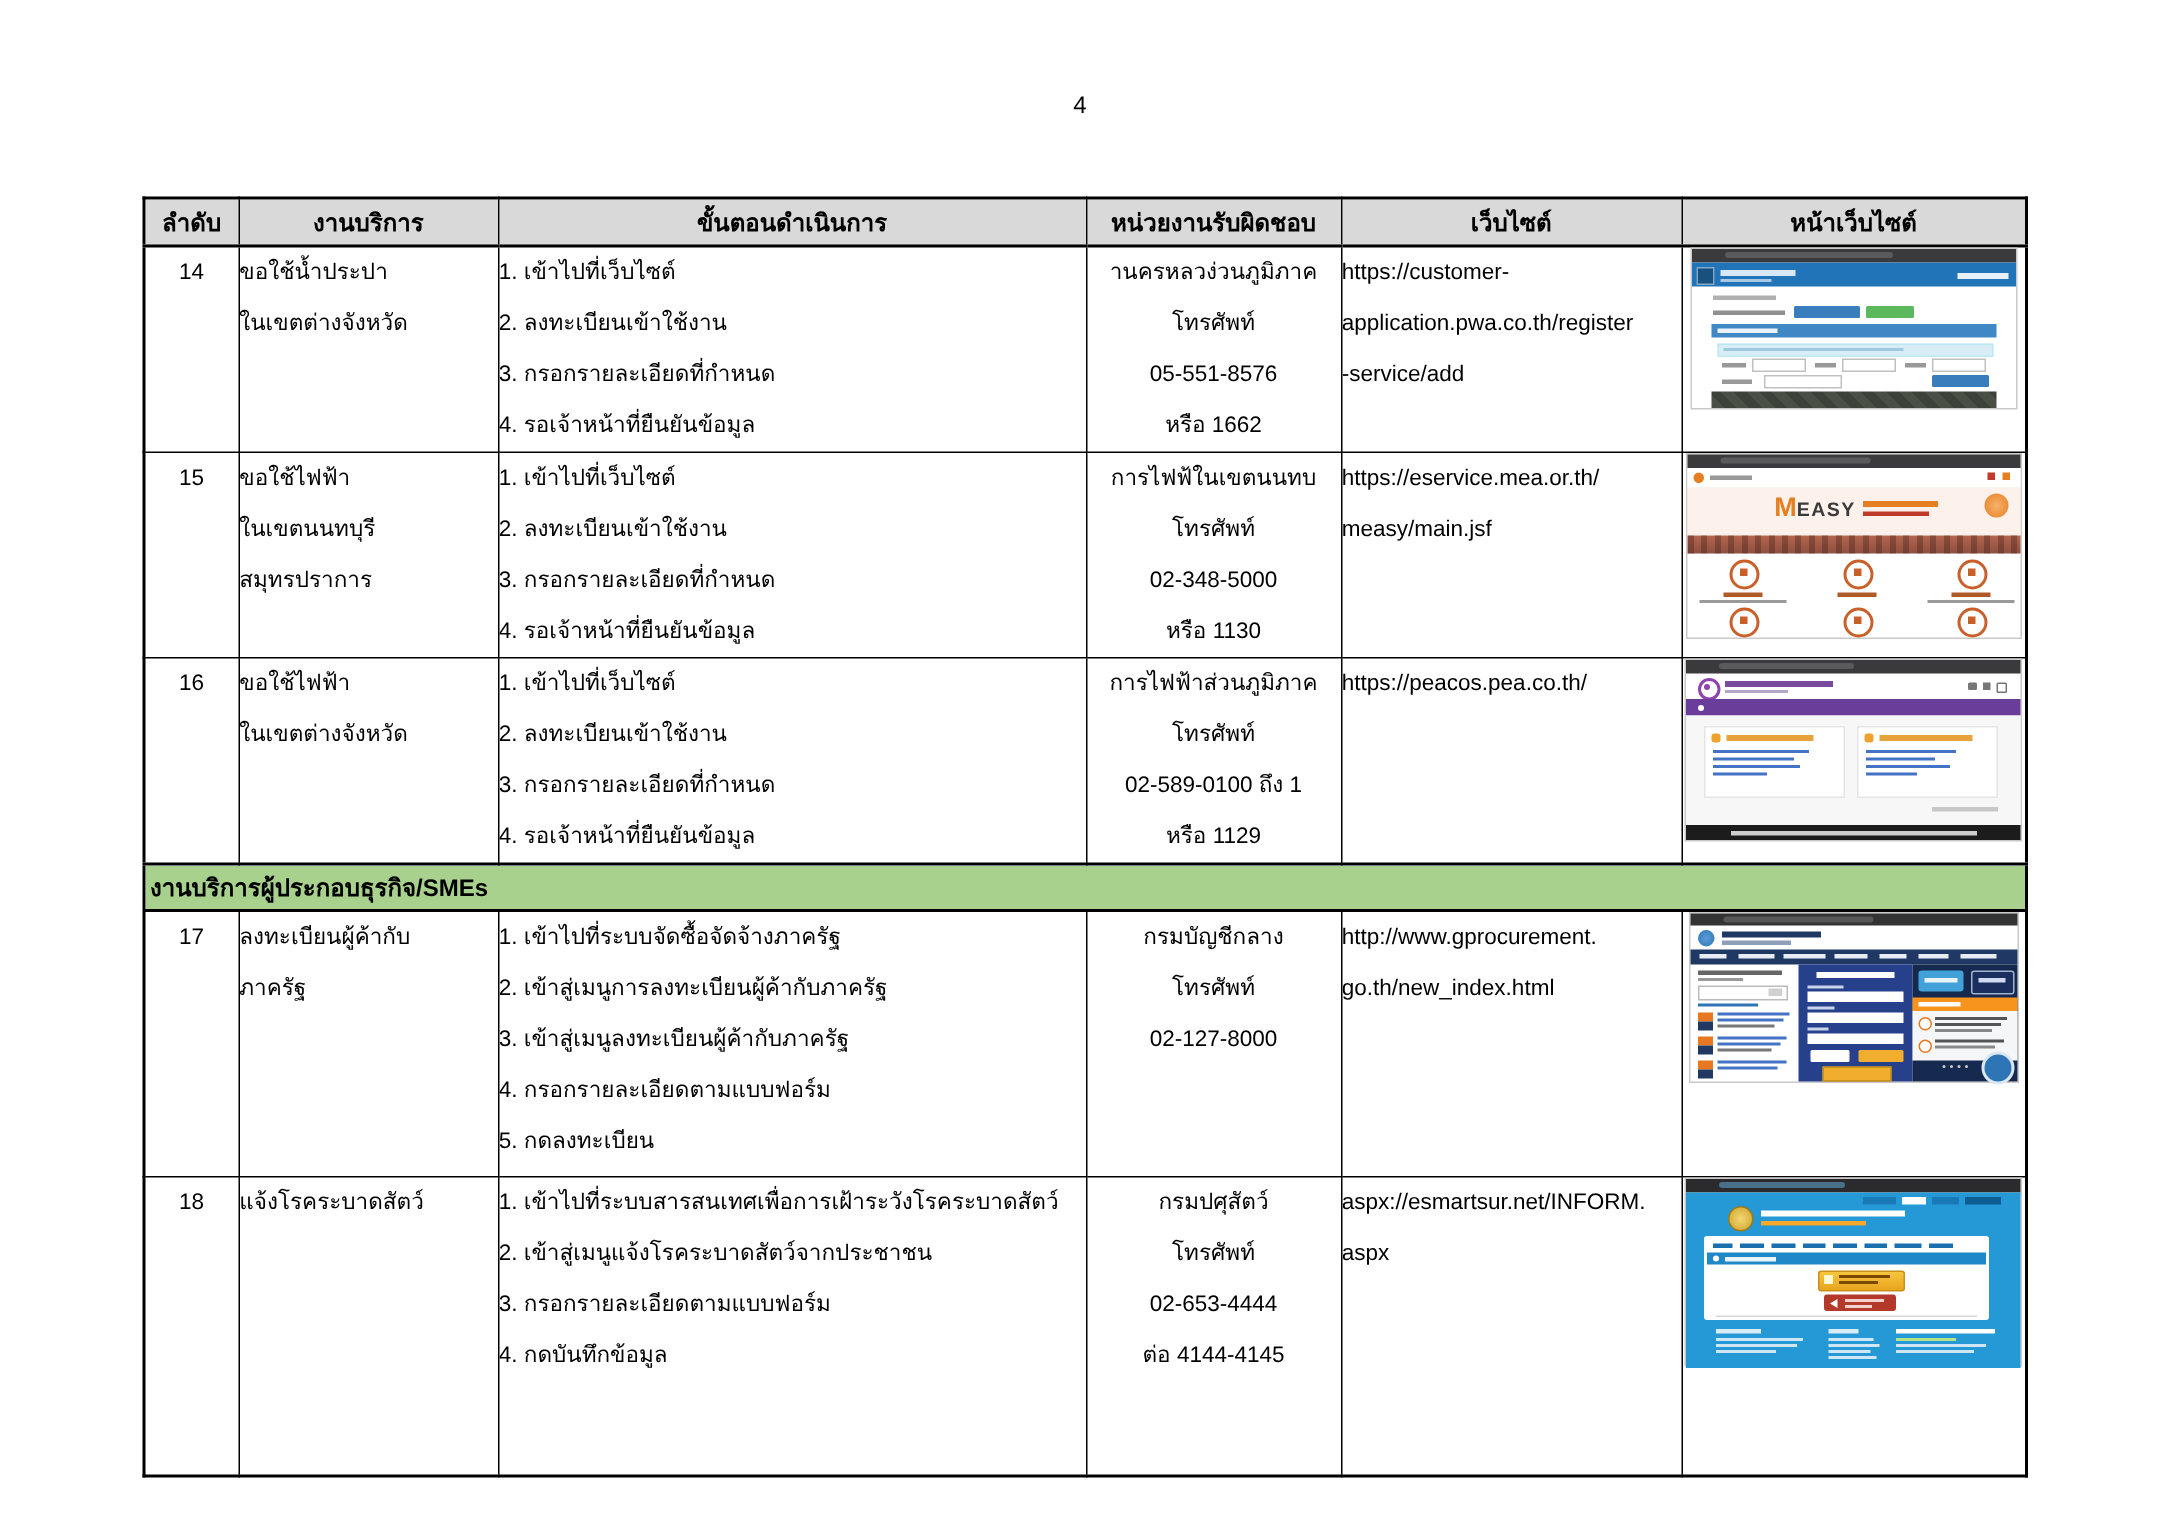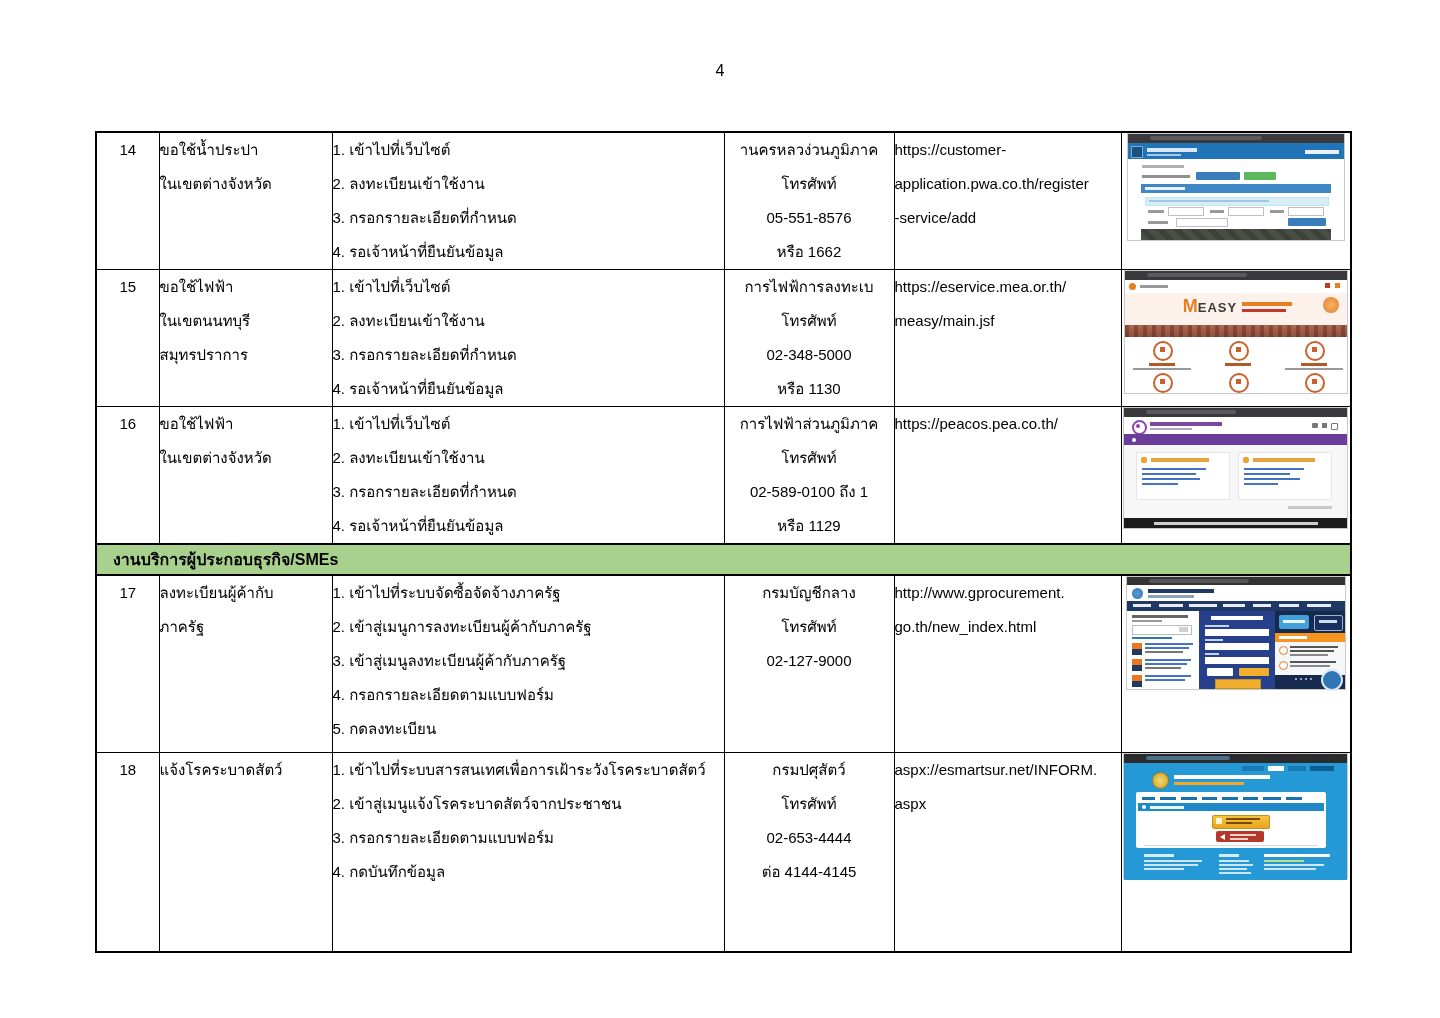--- a/index.html
+++ b/index.html
@@ -11,21 +11,21 @@
 
   table.doc { position:absolute; left:95px; top:131px; width:1255px;
     border-collapse:collapse; table-layout:fixed; border:2px solid #000; }
   table.doc th, table.doc td { border:1px solid #000; vertical-align:top; padding:0; overflow:hidden; }
 
   tr.r-head th { background:#d9d9d9; font-size:16px; font-weight:bold; text-align:center;
     vertical-align:middle; height:30px; border-bottom:2px solid #000; }
   tr.h14 { height:136px; } tr.h15 { height:134px; } tr.h16 { height:134px; }
   tr.h17 { height:177px; } tr.h18 { height:200px; }
   tr.r-section td { background:#a9d18e; font-size:16px; font-weight:bold;
-    vertical-align:middle; height:29px; padding-left:16px;
+    vertical-align:middle; height:29px; padding-left:3px;
     border-top:2px solid #000; border-bottom:2px solid #000; }
 
   .line { line-height:34px; font-size:15px; white-space:nowrap; }
   .c-no    { text-align:center; padding-top:4px; }
   .c-svc   { padding:4px 0 0 12px;margin-left:28px; }
   .c-steps { padding:4px 0 0 9px; }
   .c-agency{ text-align:center; padding-top:4px; }
   .c-web   { padding:4px 0 0 7px; }
   .c-thumb { text-align:center; padding-top:3px; }
 
@@ -42,20 +42,28 @@
   <colgroup>
     <col style="width:63px">
       <col style="width:173px">
       <col style="width:392px">
     <col style="width:170px">
       <col style="width:227px">
       <col style="width:230px">
   </colgroup>
 
   <tbody>
+      <tr class="r-head">
+    <th>ลำดับ</th>
+    <th>งานบริการ</th>
+    <th>ขั้นตอนดำเนินการ</th>
+    <th>หน่วยงานรับผิดชอบ</th>
+    <th>เว็บไซต์</th>
+    <th>หน้าเว็บไซต์</th>
+  </tr>
 
   <tr class="h14">
     <td class="c-no">
           <div class="line">14</div>
         </td>
     <td class="c-svc">
       <div class="line">ขอใช้น้ำประปา</div>
       <div class="line">ในเขตต่างจังหวัด</div>
     </td>
     <td class="c-steps">
@@ -115,21 +123,21 @@
       <div class="line">ในเขตนนทบุรี</div>
       <div class="line">สมุทรปราการ</div>
     </td>
     <td class="c-steps">
       <div class="line">1. เข้าไปที่เว็บไซต์</div>
       <div class="line">2. ลงทะเบียนเข้าใช้งาน</div>
       <div class="line">3. กรอกรายละเอียดที่กำหนด</div>
       <div class="line">4. รอเจ้าหน้าที่ยืนยันข้อมูล</div>
     </td>
     <td class="c-agency">
-      <div class="line">การไฟฟ้การลงทะเบ</div>
+      <div class="line">การไฟฟ้ในเขตนนทบ</div>
       <div class="line">โทรศัพท์</div>
       <div class="line">02-348-5000</div>
       <div class="line">หรือ 1130</div>
     </td>
     <td class="c-web">
       <div class="line">https://eservice.mea.or.th/</div>
       <div class="line">measy/main.jsf</div>
     </td>
     <td class="c-thumb">
       <span class="thumb" style="width:224px;height:124px;">
@@ -242,21 +250,21 @@
     <td class="c-steps">
       <div class="line">1. เข้าไปที่ระบบจัดซื้อจัดจ้างภาครัฐ</div>
       <div class="line">2. เข้าสู่เมนูการลงทะเบียนผู้ค้ากับภาครัฐ</div>
       <div class="line">3. เข้าสู่เมนูลงทะเบียนผู้ค้ากับภาครัฐ</div>
       <div class="line">4. กรอกรายละเอียดตามแบบฟอร์ม</div>
       <div class="line">5. กดลงทะเบียน</div>
     </td>
     <td class="c-agency">
       <div class="line">กรมบัญชีกลาง</div>
       <div class="line">โทรศัพท์</div>
-      <div class="line">02-127-9000</div>
+      <div class="line">02-127-8000</div>
     </td>
     <td class="c-web">
       <div class="line">http://www.gprocurement.</div>
       <div class="line">go.th/new_index.html</div>
     </td>
     <td class="c-thumb">
       <span class="thumb" style="width:220px;height:114px;">
         <i style="left:0;top:0;width:218px;height:8px;background:#333;"></i>
         <i style="left:22px;top:2px;width:100px;height:4px;background:#565656;border-radius:2px;"></i>
         <i style="left:5px;top:11px;width:11px;height:11px;border-radius:50%;background:radial-gradient(#5b9bd5,#2e75b6);"></i>

